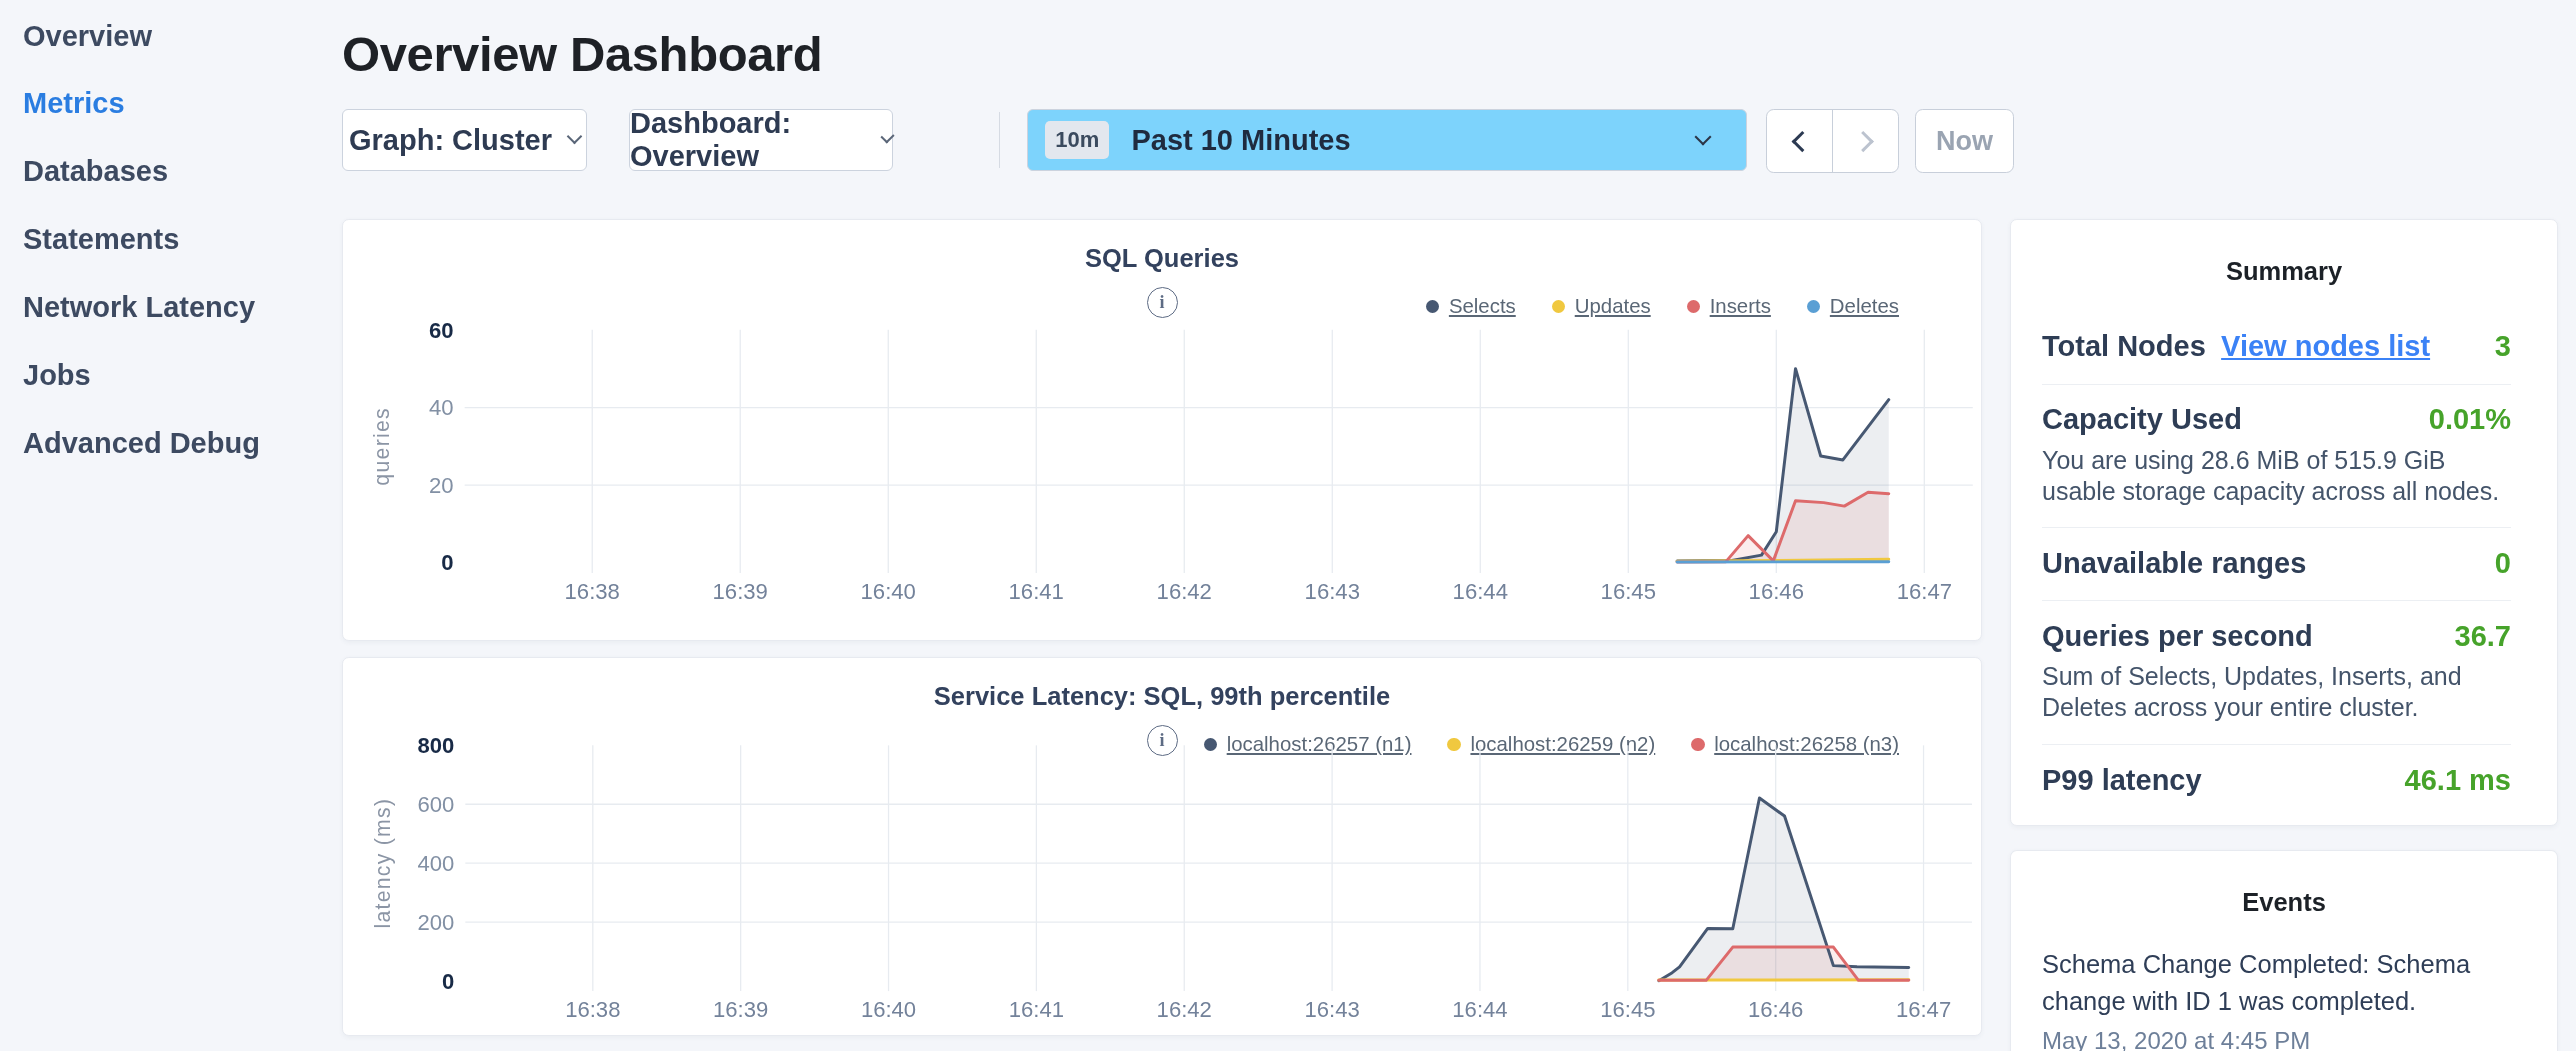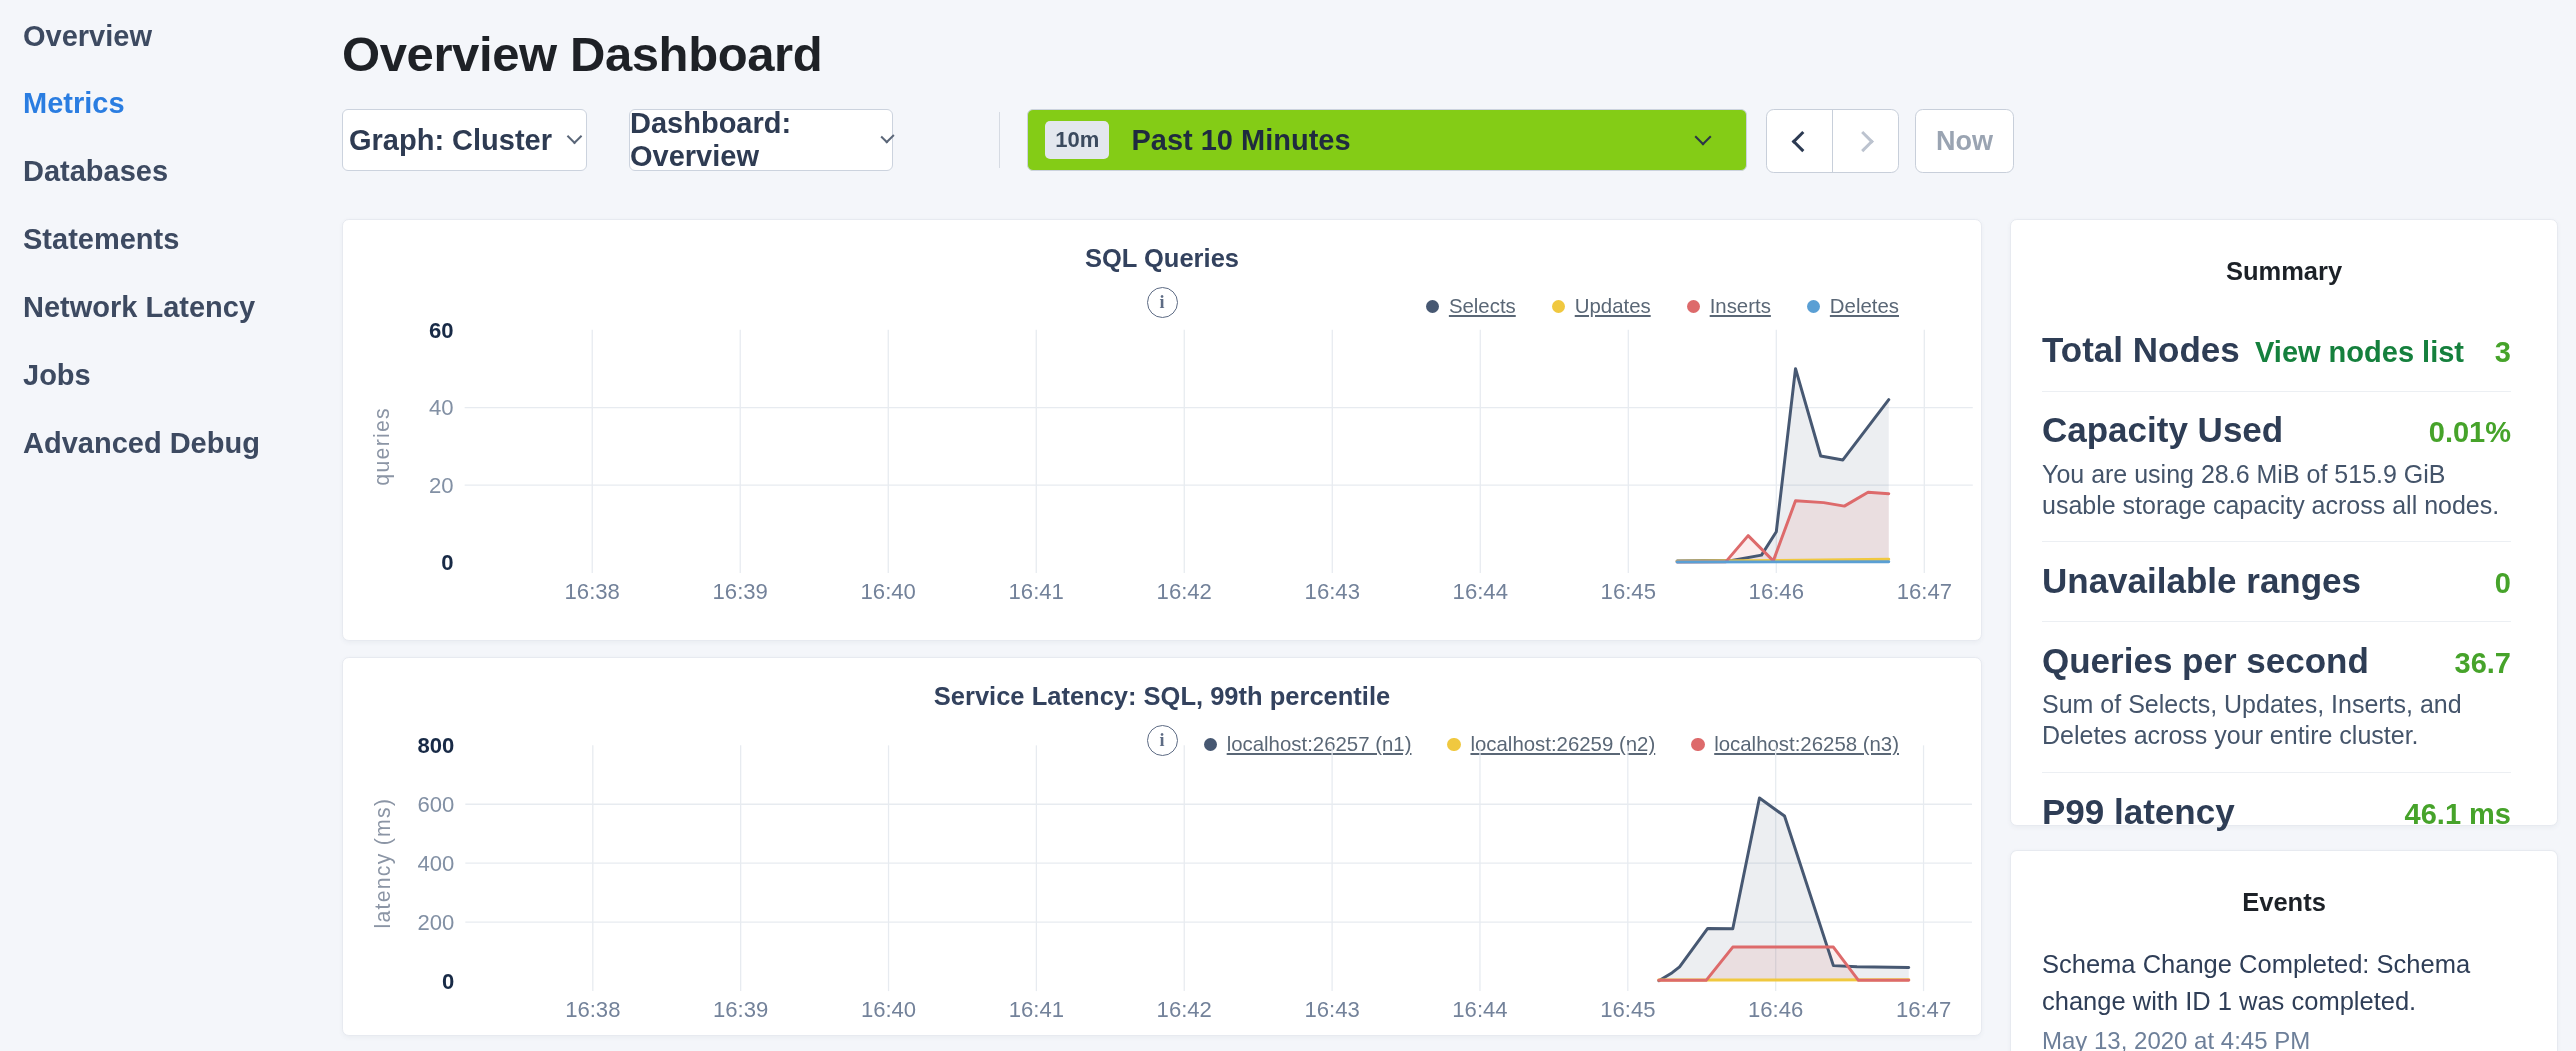--- a/index.html
+++ b/index.html
@@ -34,21 +34,21 @@
   .chev{
     display:inline-block; width:11px; height:11px;
     border-right:2.6px solid #5a6678; border-bottom:2.6px solid #5a6678;
     transform:rotate(45deg); margin-left:17px; margin-top:-6.8px;
   }
   #toolbar-divider{ left:999px; top:112px; width:0.9px; height:56px; background:#d6dbe3; }
 
   #time-select{
     left:1027px; top:109px; width:720px; height:62px;
     display:flex; align-items:center;
-    background:#84cc16; border:0.9px solid #ccd3de; border-radius:6px;
+    background:#7dd3fc; border:0.9px solid #ccd3de; border-radius:6px;
     padding-left:17px; cursor:pointer;
   }
   #time-badge{
     background:#e3e7ee; border-radius:5.1px;
     padding:6px 10.2px; font-size:22px; font-weight:700; color:#3b4a5e;
   }
   #time-label{ margin-left:22px; font-size:29px; font-weight:700; color:#1f2b3f; }
   #time-chevron{
     position:absolute; right:37px; width:12px; height:12px;
     border-right:2.6px solid #2b3547; border-bottom:2.6px solid #2b3547;
@@ -106,22 +106,22 @@
   .ytick.bold{ fill:#182a46; font-weight:700; }
   .xtick{ font-size:26px; fill:#73829a; }
   .axlabel{ font-size:25px; fill:#8b95a5; letter-spacing:1.5px; }
 
   
   .panel-title{ text-align:center; margin-top:37px; font-size:25.5px; font-weight:700; color:#1c2127; }
   #summary-rows{ margin:25.5px 46px 0 31px; }
   .sum-row{ padding:18.7px 0 20.4px 0; }
   .sum-row + .sum-row{ border-top:0.9px solid #eceff3; }
   .sum-line{ display:flex; align-items:baseline; }
-  .sum-label{ font-size:35px; font-weight:700; color:#2e3d55; }
-  .sum-link{ font-size:29px; font-weight:700; color:#15803d; margin-left:15.3px; cursor:pointer; }
+  .sum-label{ font-size:29px; font-weight:700; color:#2e3d55; }
+  .sum-link{ font-size:29px; font-weight:700; color:#3b82f6; margin-left:15.3px; cursor:pointer;text-decoration:underline; }
   .sum-value{ margin-left:auto; font-size:29px; font-weight:700; color:#46a32a; white-space:nowrap; }
   .sum-desc{ margin-top:8.5px; font-size:25px; line-height:31px; color:#44546a; }
   #event-item{ margin:29px 34px 0 31px; }
   #event-text{ font-size:25.5px; line-height:37px; color:#2f3e57; }
   #event-time{ margin-top:6.8px; font-size:24px; color:#6d7f99; }
 </style>
 </head>
 <body>
 
 <nav id="sidebar">

